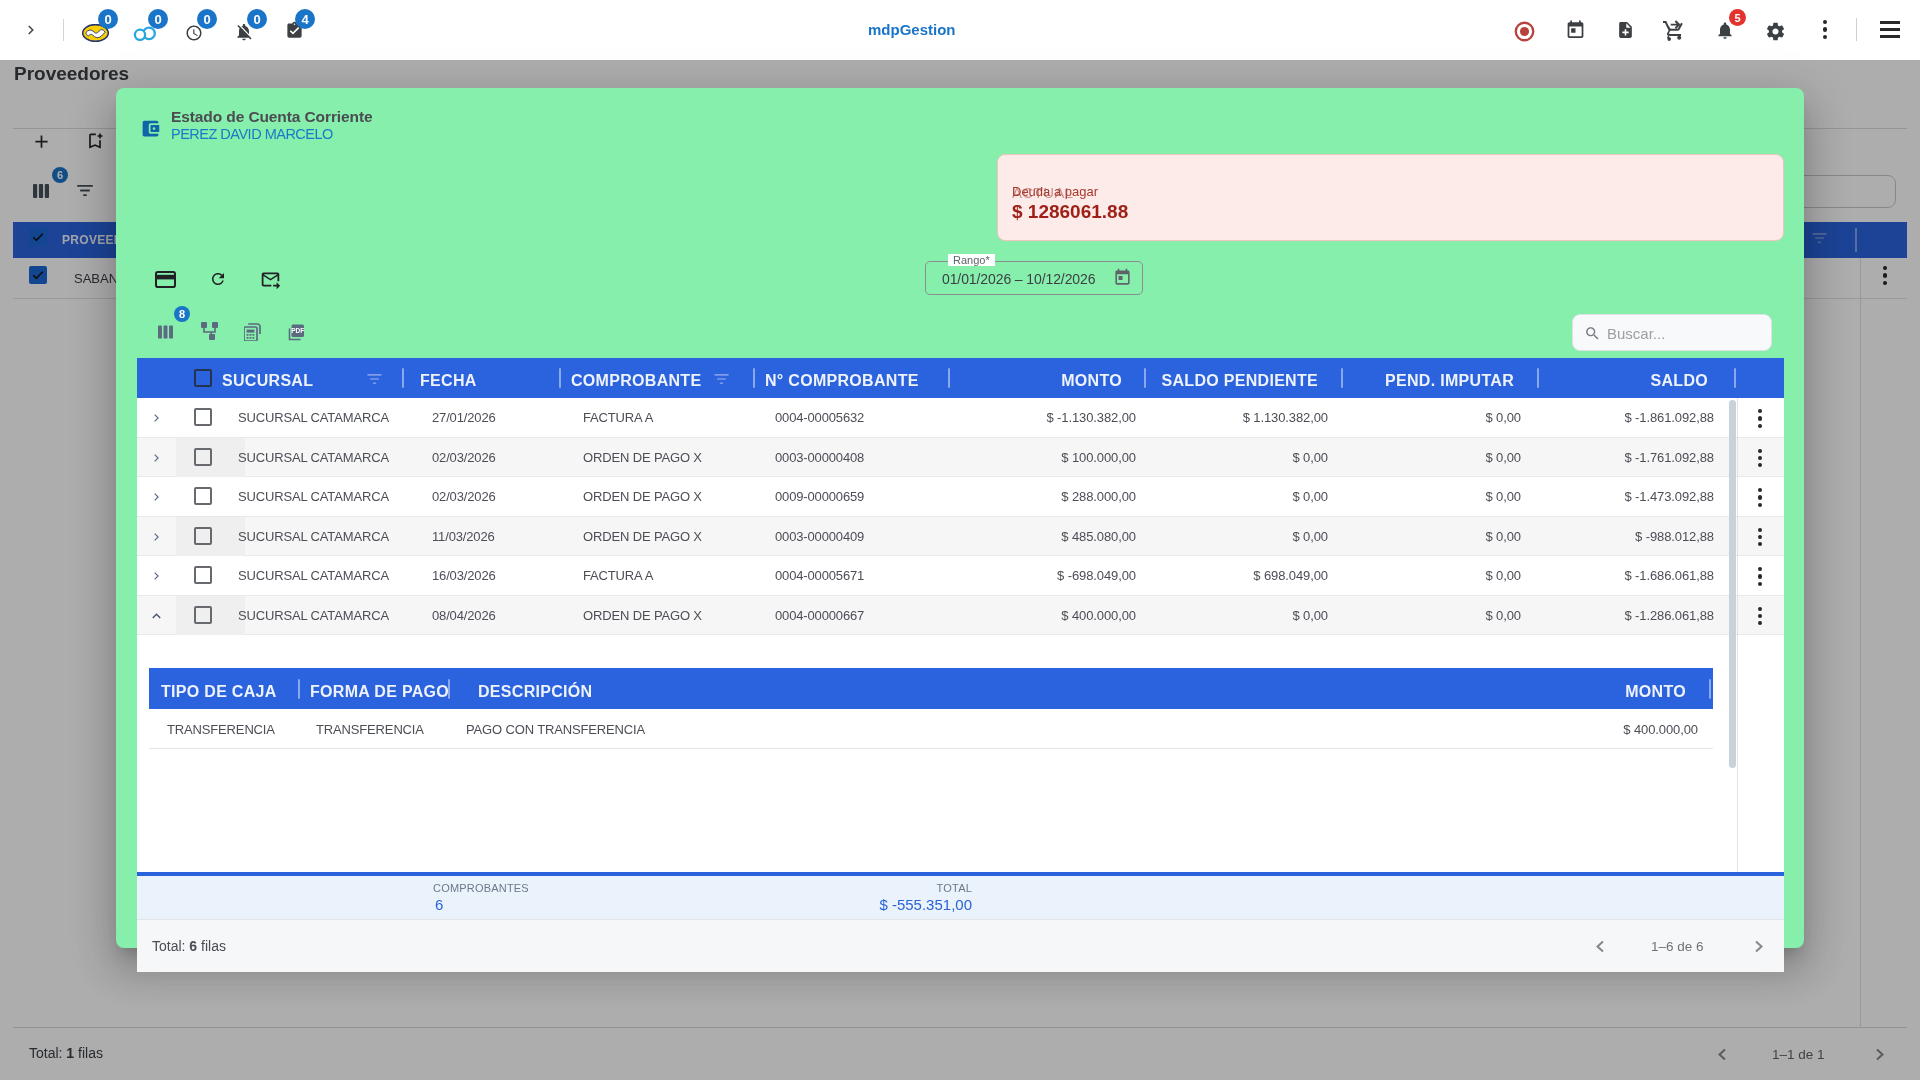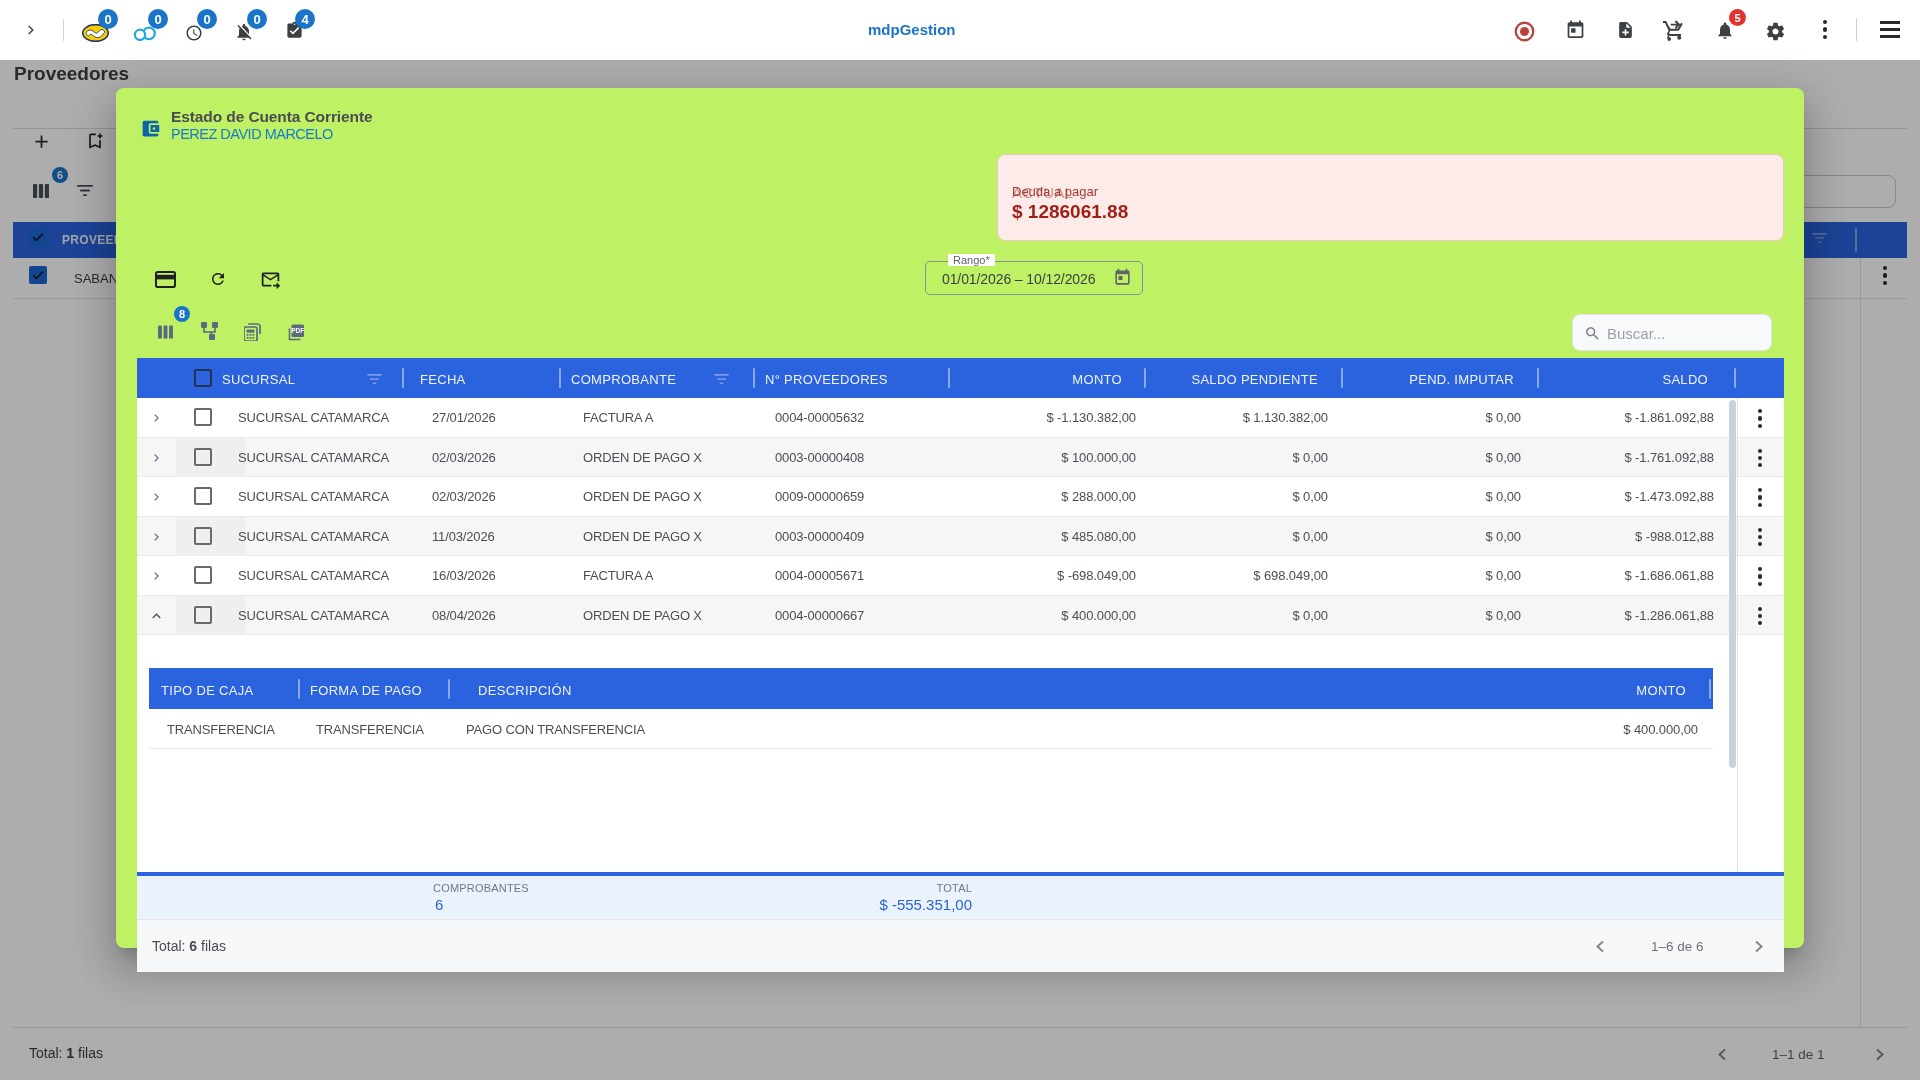--- a/index.html
+++ b/index.html
@@ -15,24 +15,24 @@
 
   
   #page { position:absolute; left:0; top:60px; width:1920px; height:1020px; background:#fff; z-index:1; }
 
   
   #overlay { position:absolute; left:0; top:60px; width:1920px; height:1020px;
     background:rgba(0,0,0,0.32); z-index:40; }
 
   
   #modal { position:absolute; left:116px; top:88px; width:1688px; height:860px;
-    background:#bef264; border-radius:8px; z-index:50;
+    background:#86efac; border-radius:8px; z-index:50;
     box-shadow:0 11px 15px -7px rgba(0,0,0,.2), 0 24px 38px 3px rgba(0,0,0,.14), 0 9px 46px 8px rgba(0,0,0,.12); }
 
-  .hdrlabel { position:absolute; color:#eef2fc; font-size:13px; font-weight:normal; letter-spacing:.3px; }
+  .hdrlabel { position:absolute; color:#eef2fc; font-size:16px; font-weight:bold; letter-spacing:.3px; }
   .hsep { position:absolute; width:2px; height:20px; background:rgba(255,255,255,.45); border-radius:1px; }
   .cell { position:absolute; color:#4c4e56; font-size:13px; white-space:nowrap; letter-spacing:-.15px; }
   .rnum { position:absolute; color:#4c4e56; font-size:13px; white-space:nowrap; letter-spacing:-.1px; transform:translateX(-100%); }
   .cb { position:absolute; width:18px; height:18px; border:2px solid #666a6e; border-radius:2px; background:transparent; }
   .dots3 { position:absolute; width:4px; }
   .dots3 i { display:block; width:4.2px; height:4.2px; border-radius:50%; background:#26282b; margin:0 0 3.2px 0; }
 </style>
 </head>
 <body>
 
@@ -258,21 +258,21 @@
     <div class="hsep" style="left:265px;top:10px"></div>
     <div class="hdrlabel" style="left:283px;top:14px">FECHA</div>
     <div class="hsep" style="left:422px;top:10px"></div>
     <div class="hdrlabel" style="left:434px;top:14px">COMPROBANTE</div>
     <svg class="abs" style="left:577px;top:16px" width="15" height="11" viewBox="0 0 16 12" fill="#7e9ae8">
         <rect x="0" y="0" width="16" height="1.8" rx=".9"></rect>
         <rect x="3" y="4.6" width="10" height="1.8" rx=".9"></rect>
         <rect x="6" y="9.2" width="4" height="1.8" rx=".9"></rect>
       </svg>
     <div class="hsep" style="left:616px;top:10px"></div>
-    <div class="hdrlabel" style="left:628px;top:14px">N° PROVEEDORES</div>
+    <div class="hdrlabel" style="left:628px;top:14px">N° COMPROBANTE</div>
     <div class="hsep" style="left:811px;top:10px"></div>
     <div class="hdrlabel" style="right:662px;top:14px">MONTO</div>
     <div class="hsep" style="left:1007px;top:10px"></div>
     <div class="hdrlabel" style="right:466px;top:14px">SALDO PENDIENTE</div>
     <div class="hsep" style="left:1204px;top:10px"></div>
     <div class="hdrlabel" style="right:270px;top:14px">PEND. IMPUTAR</div>
     <div class="hsep" style="left:1400px;top:10px"></div>
     <div class="hdrlabel" style="right:76px;top:14px">SALDO</div>
     <div class="hsep" style="left:1597px;top:10px"></div>
   </div>

